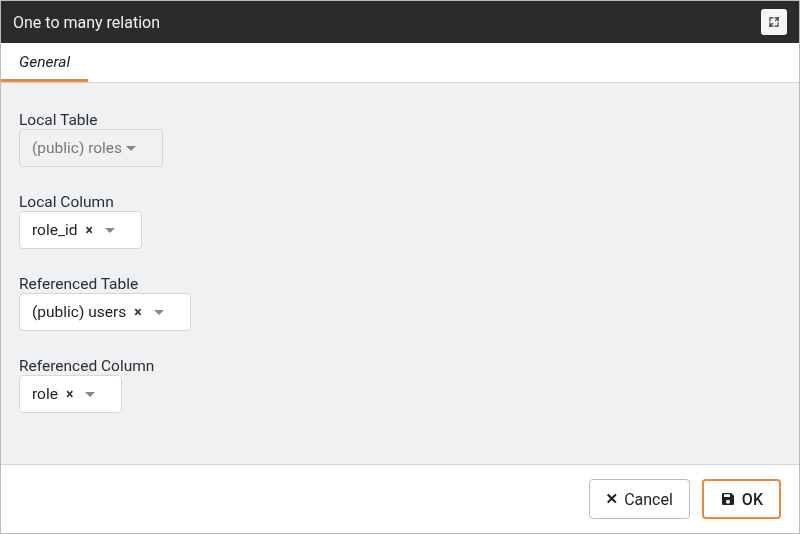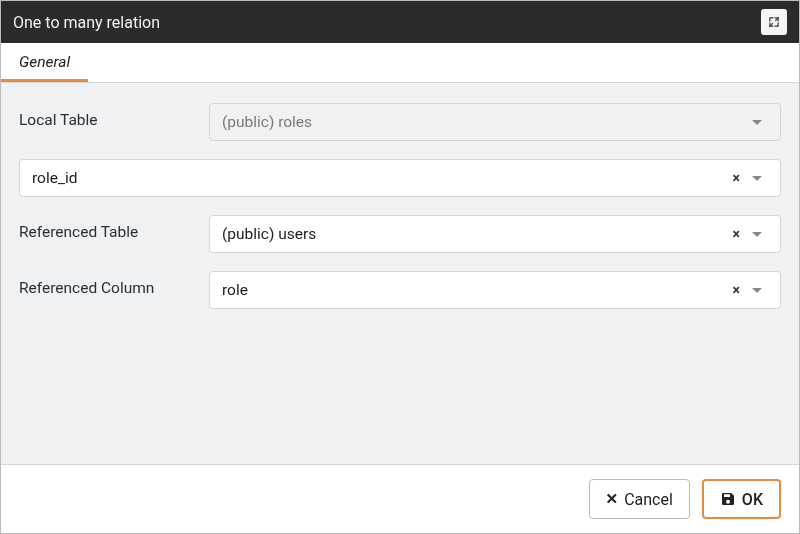--- a/index.html
+++ b/index.html
@@ -48,38 +48,39 @@
   .form-area {
     flex: 1;
     background: #f0f1f2;
     padding: 20px 18px 20px 18px;
     border-bottom: 1px solid #d6d6d6;
   }
   .form-row {
     display: flex;
     align-items: flex-start;
     margin-bottom: 18px;
+    flex-direction: column;
   }
   .form-label {
     width: 190px;
     padding-top: 8px;
     color: #2a2f36;
     font-size: 15.5px;
   }
   .form-control {
     flex: 1;
   }
   .select-box {
     width: 100%;
     height: 38px;
     background: #fff;
     border: 1px solid #d6d6d6;
     border-radius: 4px;
     display: flex; align-items: center;
-    padding: 0 16px 0 12px;
+    padding: 0 24px 0 12px;
     font-size: 15.5px;
     color: #222;
     cursor: pointer;
   }
   .select-box.disabled {
     background: #f0f1f2;
     color: #7a7a7a;
     border-color: #d6d6d6;
     cursor: default;
   }
@@ -156,20 +157,21 @@
       <div class="form-label">Local Table</div>
       <div class="form-control">
         <div class="select-box disabled">
           <div class="select-text">(public) roles</div>
           <div class="select-caret"></div>
         </div>
       </div>
     </div>
 
     <div class="form-row">
+      <div class="form-label">Local Column</div>
       <div class="form-control">
         <div class="select-box">
           <div class="select-text">role_id</div>
           <div class="select-clear">×</div>
           <div class="select-caret"></div>
         </div>
       </div>
     </div>
 
     <div class="form-row">

